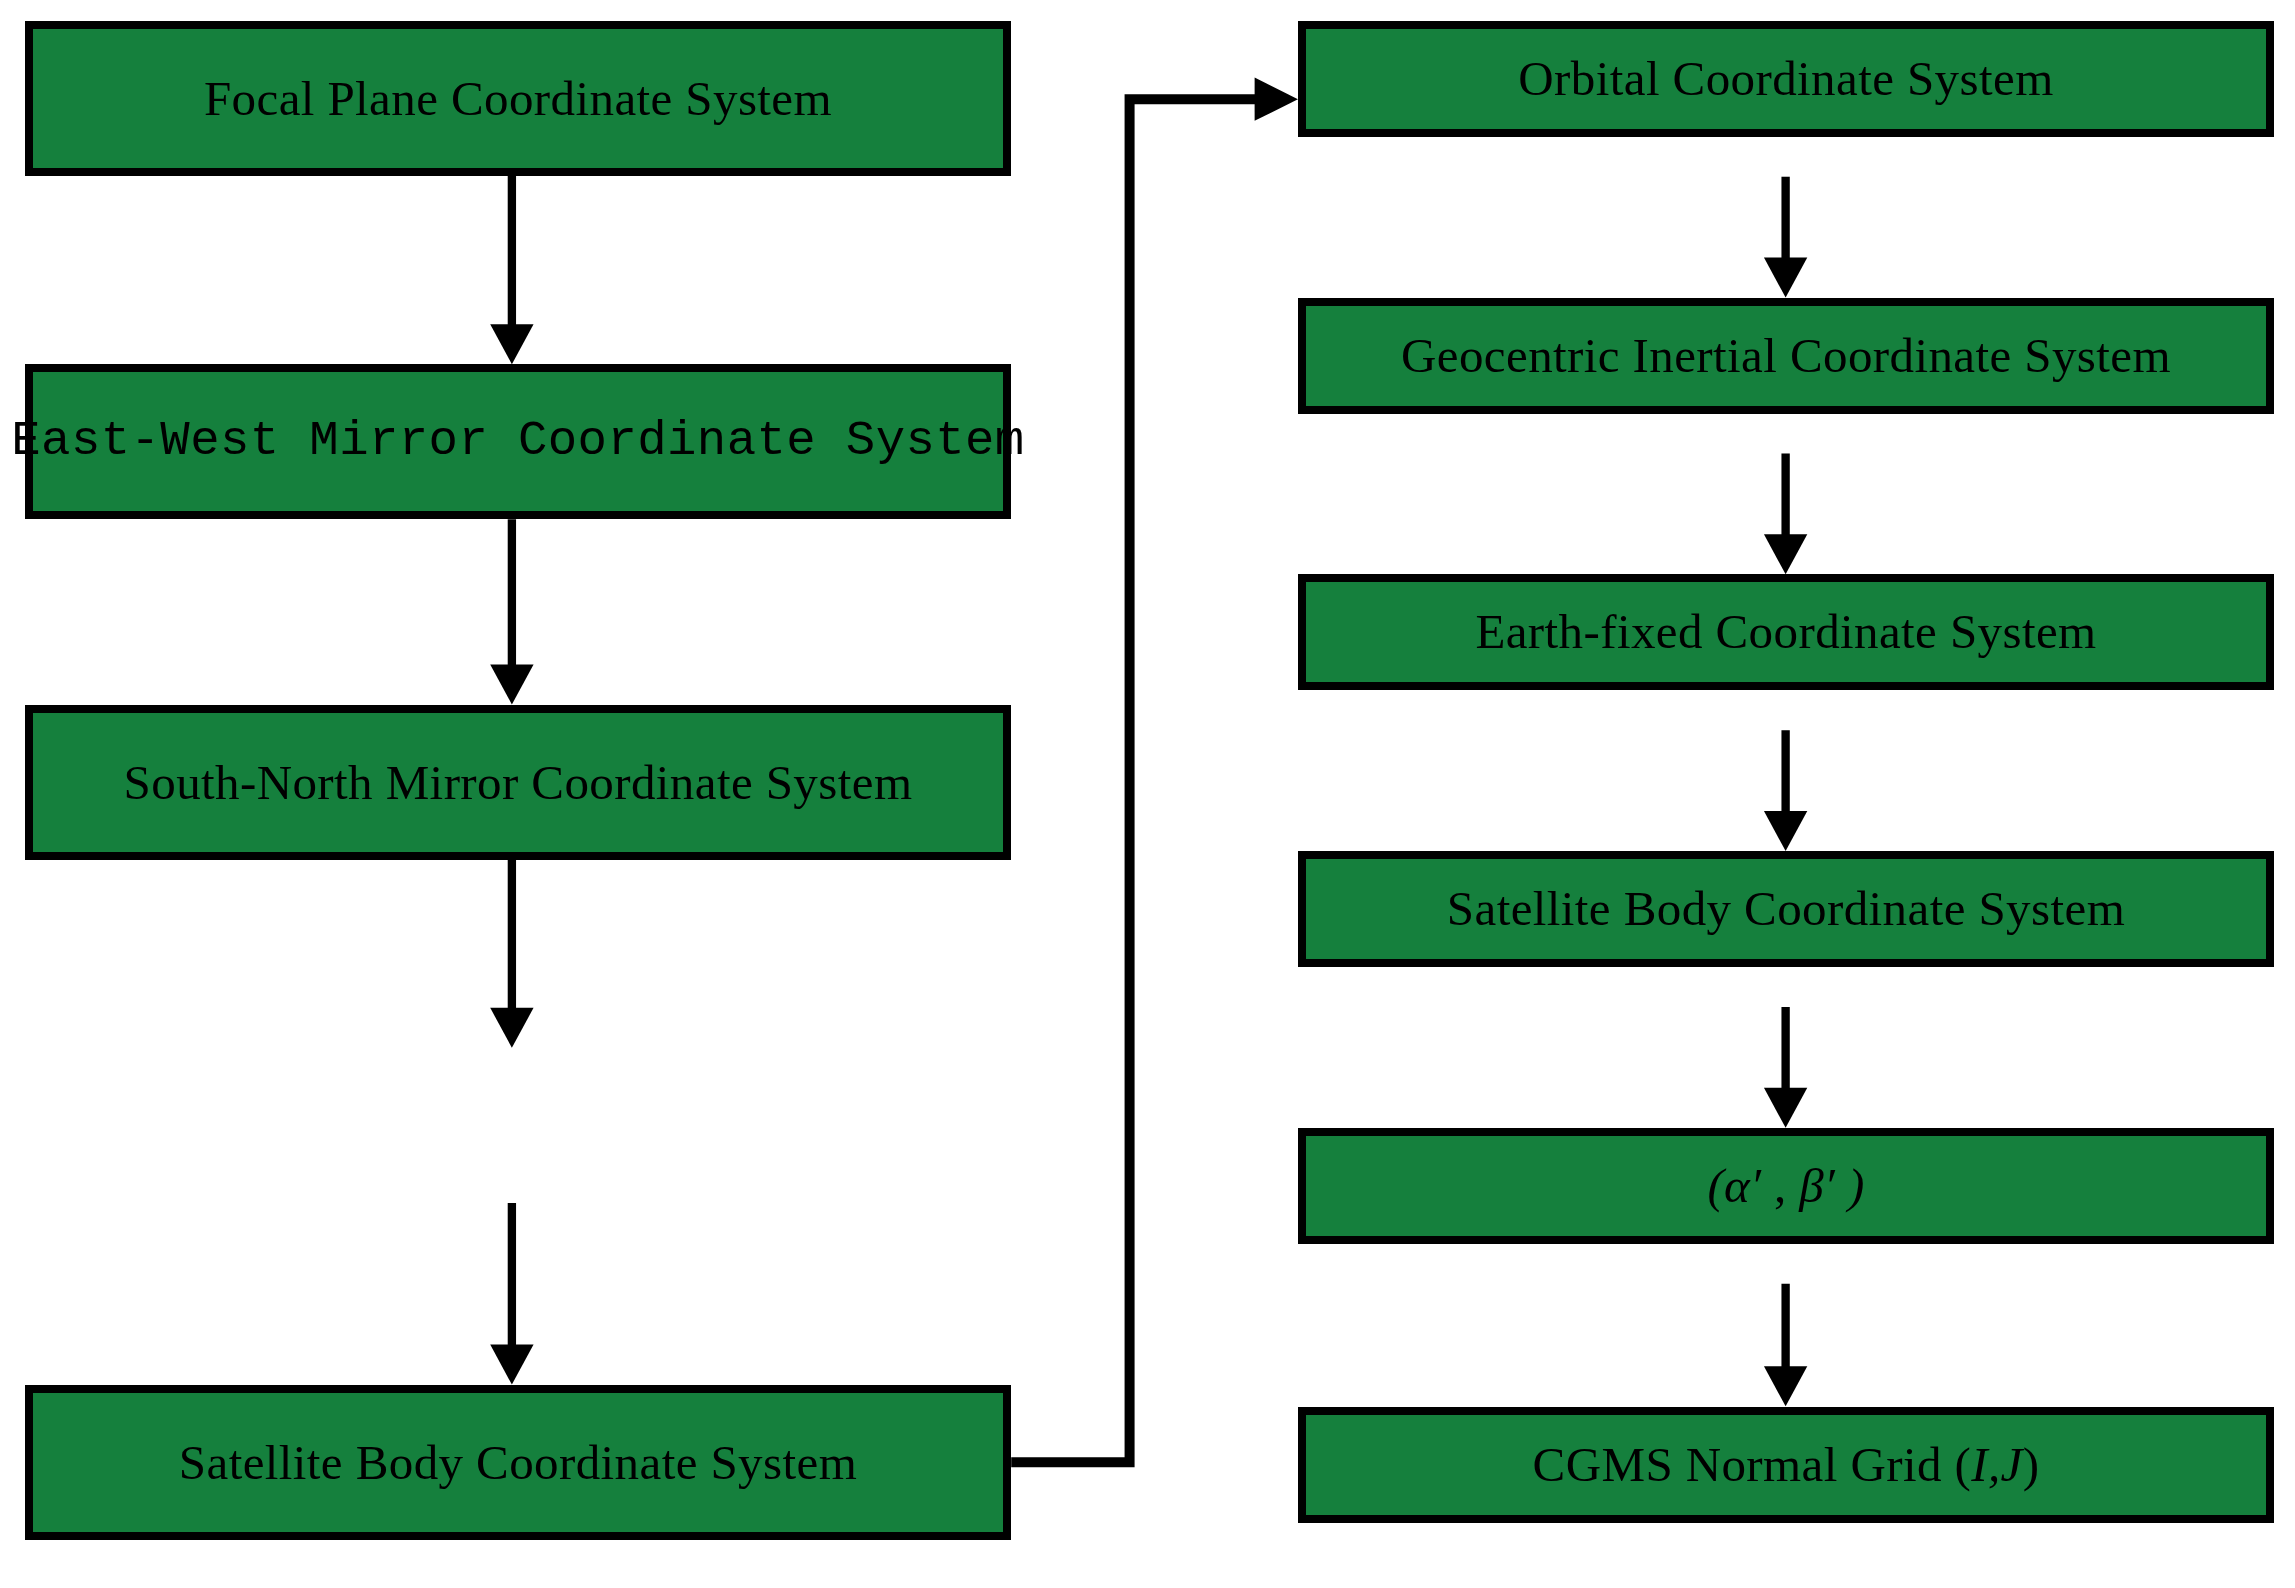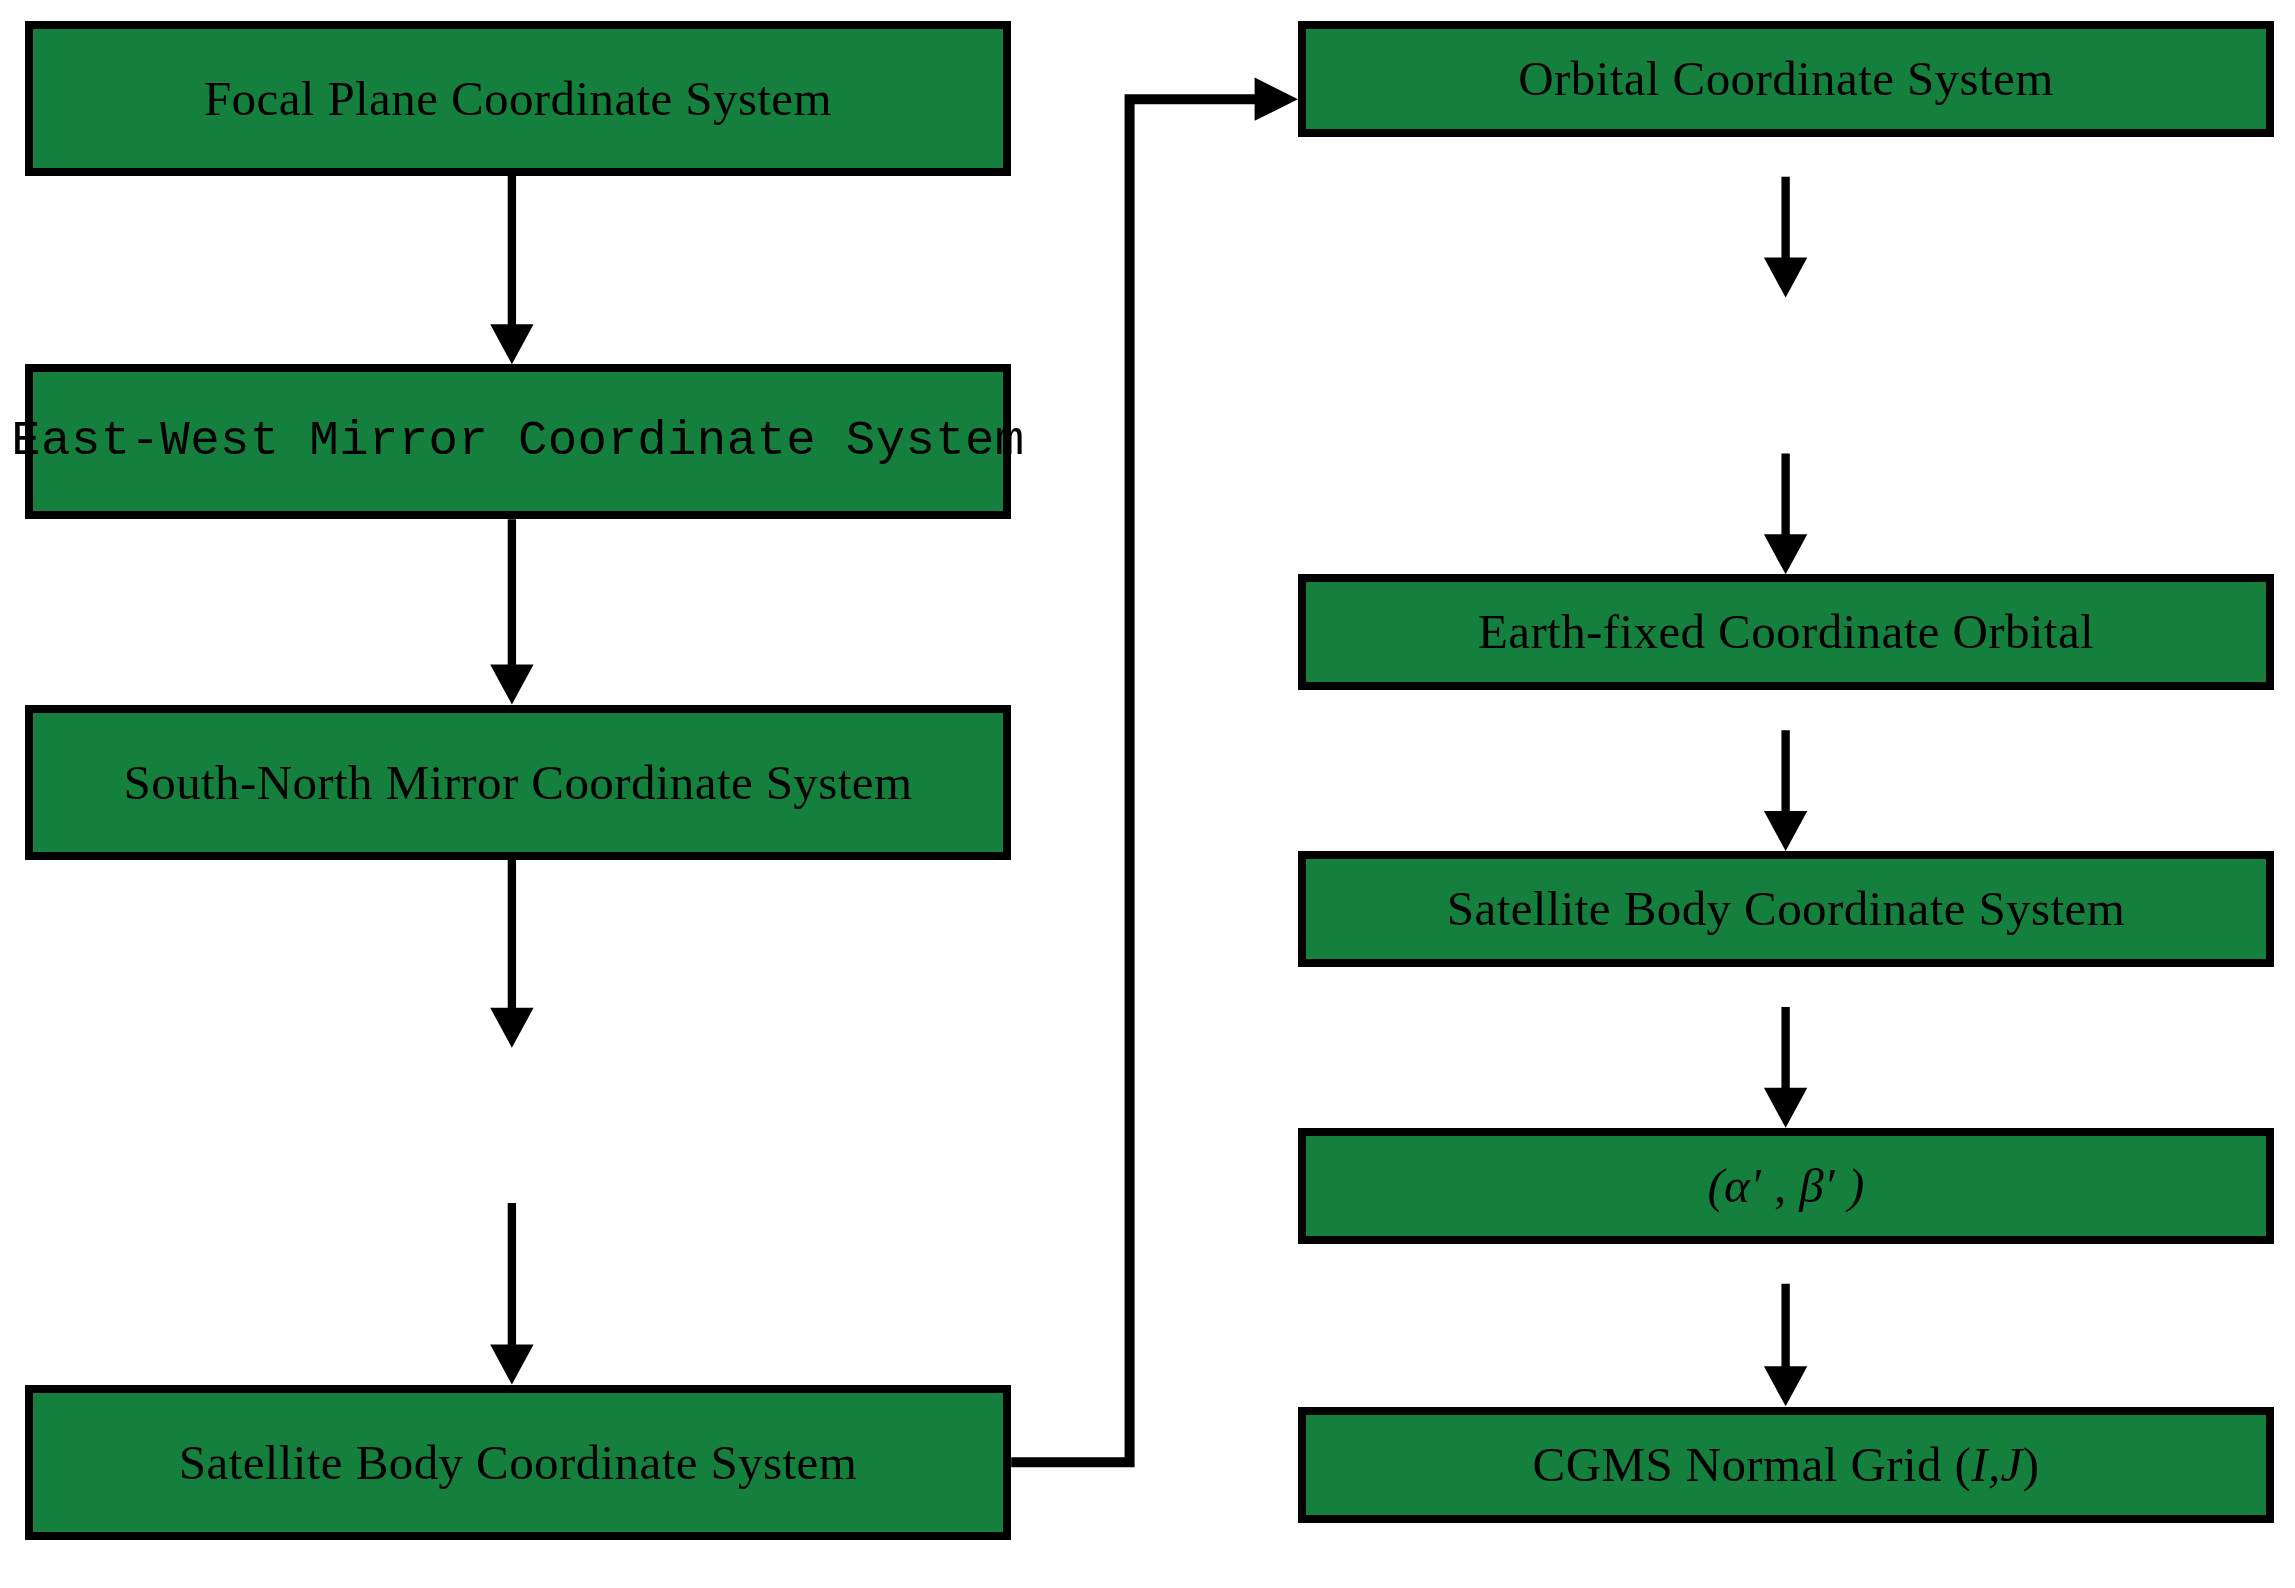--- a/index.html
+++ b/index.html
@@ -111,22 +111,23 @@
 
   <div id="box-east-west-mirror" class="fc-box col-left">East-West Mirror Coordinate System</div>
 
   <div id="box-south-north-mirror" class="fc-box col-left">South-North Mirror Coordinate System</div>
 
 
   <div id="box-satellite-body-left" class="fc-box col-left">Satellite Body Coordinate System</div>
 
   <div id="box-orbital" class="fc-box col-right">Orbital Coordinate System</div>
 
+  <div id="box-geocentric-inertial" class="fc-box col-right">Geocentric Inertial Coordinate System</div>
 
-  <div id="box-earth-fixed" class="fc-box col-right">Earth-fixed Coordinate Orbital</div>
+  <div id="box-earth-fixed" class="fc-box col-right">Earth-fixed Coordinate System</div>
 
   <div id="box-satellite-body-right" class="fc-box col-right">Satellite Body Coordinate System</div>
 
   <div id="box-alpha-beta" class="fc-box col-right">
     <span class="italic">(</span><span class="italic">α′</span><span> , </span><span class="italic">β′</span><span class="italic"> )</span>
   </div>
 
   <div id="box-cgms-grid" class="fc-box col-right">
     <span>CGMS Normal Grid (</span>
       <span class="italic">I,J</span>

